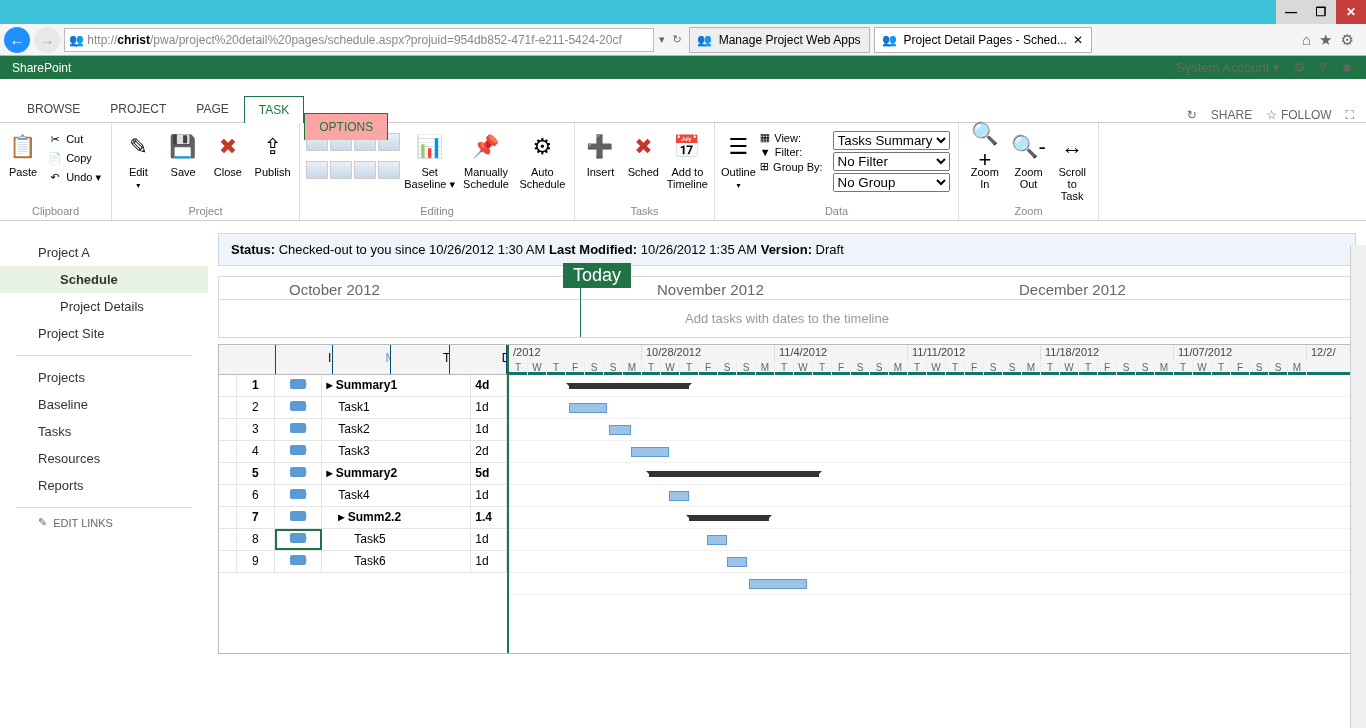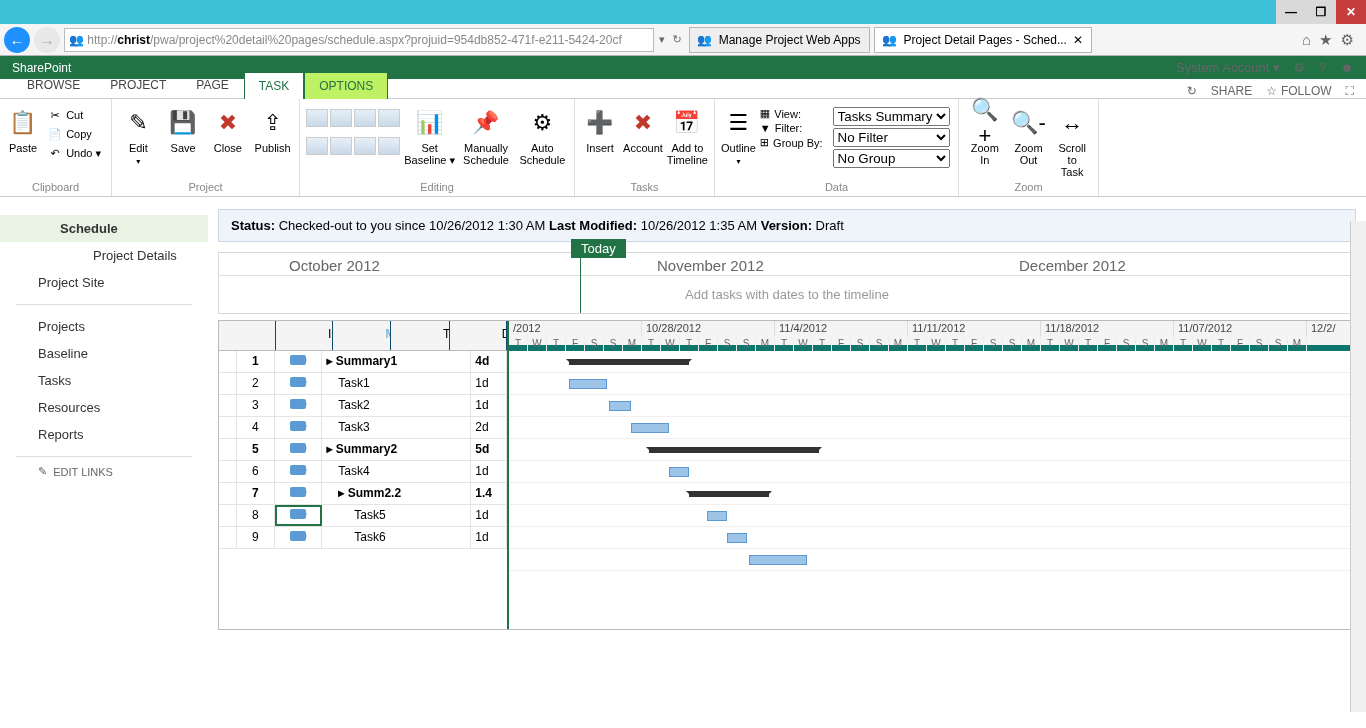--- a/index.html
+++ b/index.html
@@ -25,24 +25,24 @@
 .tab.inactive { background: #eee; }
 .people-icon { color: #4a8; font-size: 12px; }
 .browser-right { margin-left: auto; display: flex; gap: 8px; color: #666; font-size: 15px; padding-right: 8px; }
 
 
 .sp-header { height: 23px; background: #217346; color: #fff; display: flex; align-items: center; padding: 0 12px; }
 .sp-header-right { margin-left: auto; display: flex; align-items: center; gap: 14px; font-size: 13px; color: #666; }
 .sp-header-right span { color: #666; }
 
 
-.tabs-row { height: 20px; background: #fff; display: flex; align-items: flex-end; padding-left: 12px; border-bottom: 1px solid #ccc; }
+.tabs-row { height: 44px; background: #fff; display: flex; align-items: flex-end; padding-left: 12px; border-bottom: 1px solid #ccc; }
 .tab-item { padding: 6px 14px; font-size: 12px; color: #444; cursor: pointer; border: 1px solid transparent; border-bottom: none; }
 .tab-item.active { border-color: #217346; color: #217346; background: #fff; position: relative; top: 1px; }
-.tab-item.options { border-color: #217346; color: #217346; background: #bef264; position: relative; top: 1px; margin-top: 32px; }
+.tab-item.options { border-color: #217346; color: #217346; background: #fca5a5; position: relative; top: 18px; margin-top: 32px; }
 .tabs-right { margin-left: auto; display: flex; gap: 14px; padding-right: 12px; font-size: 12px; color: #666; align-items: center; }
 .tabs-right span { display: flex; align-items: center; gap: 4px; }
 
 
 .ribbon { height: 98px; background: #fff; border-bottom: 1px solid #ccc; display: flex; }
 .rgroup { border-right: 1px solid #ddd; display: flex; flex-direction: column; padding: 2px 6px 0; }
 .rgroup-body { flex: 1; display: flex; align-items: flex-start; gap: 4px; padding-top: 4px; }
 .rgroup-label { text-align: center; font-size: 11px; color: #888; padding: 2px 0 3px; }
 .rbtn-lg { display: flex; flex-direction: column; align-items: center; justify-content: flex-start; width: 46px; padding-top: 2px; gap: 3px; cursor: pointer; font-size: 11px; text-align: center; }
 .rbtn-lg .ico { width: 32px; height: 32px; display: flex; align-items: center; justify-content: center; font-size: 22px; }
@@ -54,31 +54,31 @@
 .mini-ico { width: 22px; height: 18px; border: 1px solid #ccc; background: linear-gradient(#e8f0f8,#c8d8e8); display: inline-block; }
 .data-col { display: flex; flex-direction: column; gap: 2px; padding-top: 2px; margin-right: 6px; }
 .data-row { display: flex; align-items: center; gap: 4px; font-size: 11px; white-space: nowrap; }
 
 
 .main { display: flex; height: calc(728px - 24px - 32px - 31px - 28px - 98px); }
 .leftnav { width: 208px; padding: 18px 0; }
 .leftnav .lnk { padding: 6px 12px 6px 38px; font-size: 13px; color: #333; cursor: pointer; }
 .leftnav .lnk.top { padding-left: 38px; font-weight: normal; }
 .leftnav .lnk.sel { background: #e8f3e3; font-weight: bold; padding-left: 60px; }
-.leftnav .lnk.sub { padding-left: 93px; }
+.leftnav .lnk.sub { padding-left: 60px; }
 .leftnav .sep { height: 1px; background: #ddd; margin: 8px 16px; }
 .leftnav .edit { padding-left: 38px; font-size: 11px; color: #666; display: flex; align-items: center; gap: 6px; }
 
 .content { flex: 1; padding: 12px 10px 0 10px; position: relative; overflow: hidden; }
 .statusbar { border: 1px solid #c8d8e8; background: #eef4fa; padding: 8px 12px; font-size: 13px; margin-bottom: 10px; }
 .statusbar b { font-weight: bold; }
 
 
 .timeline-wrap { position: relative; border: 1px solid #d8d8d8; margin-bottom: 6px; }
-.today-badge { position: absolute; left: 344px; top: -14px; background: #217346; color: #fff; font-size: 13px; padding: 2px 10px; z-index: 5; margin-left: 8px; }
+.today-badge { position: absolute; left: 344px; top: -14px; background: #217346; color: #fff; font-size: 18px; padding: 2px 10px; z-index: 5; }
 .today-line { position: absolute; left: 361px; top: 0; bottom: 0; width: 1px; background: #217346; z-index: 4; }
 .tl-months { height: 22px; display: flex; font-size: 15px; color: #666; position: relative; }
 .tl-months .m { position: absolute; top: 4px; }
 .tl-body { height: 38px; text-align: center; color: #999; font-size: 13px; line-height: 38px; border-top: 1px solid #ddd; }
 
 
 .taskarea { display: flex; border: 1px solid #bbb; height: 310px; }
 .taskgrid { width: 290px; border-right: 2px solid #217346; overflow: hidden; }
 .tg-head { display: flex; height: 30px; background: #f4f4f4; border-bottom: 1px solid #bbb; font-size: 12px; }
 .tg-head > div { border-right: 1px solid #0c4a6e; padding: 6px 4px; overflow: hidden; white-space: nowrap; margin-left: 48px; }
@@ -91,21 +91,21 @@
 .col-mode { width: 48px; text-align: center; color: #5b9bd5; }
 .col-name { width: 150px; }
 .col-d { width: 36px; }
 .indent1 { padding-left: 16px !important; }
 .indent2 { padding-left: 32px !important; }
 .mode-ico { display: inline-block; width: 16px; height: 10px; background: #5b9bd5; border-radius: 2px; position: relative; }
 .mode-ico::after { content: ""; position: absolute; right: -4px; top: 2px; border: 3px solid transparent; border-left-color: #5b9bd5; }
 
 
 .gantt { flex: 1; overflow: hidden; position: relative; }
-.gantt-head { height: 30px; border-bottom: 6px solid #0f766e; background: #f4f4f4; position: relative; }
+.gantt-head { height: 30px; border-bottom: 3px solid #0f766e; background: #f4f4f4; position: relative; }
 .gantt-weeks { height: 15px; display: flex; font-size: 11px; color: #444; }
 .gantt-weeks .wk { flex: 0 0 133px; border-right: 1px solid #ddd; padding-left: 4px; line-height: 15px; }
 .gantt-days { height: 15px; display: flex; font-size: 10px; color: #666; }
 .gantt-days .d { flex: 0 0 19px; border-right: 1px solid #eee; text-align: center; line-height: 15px; }
 .gantt-body { position: relative; }
 .gantt-body .row { height: 22px; border-bottom: 1px solid #f0f0f0; position: relative; }
 .bar { position: absolute; height: 10px; top: 6px; background: #9dc3e6; border: 1px solid #5b9bd5; }
 .bar.sum { height: 6px; top: 8px; background: #333; border: none; }
 .bar.sum::before, .bar.sum::after { content: ""; position: absolute; top: 0; border: 5px solid transparent; border-top-color: #333; }
 .bar.sum::before { left: -3px; } .bar.sum::after { right: -3px; }
@@ -255,21 +255,21 @@
     <div class="rgroup-label">Editing</div>
   </div>
   <div class="rgroup" style="width:140px">
     <div class="rgroup-body">
       <div class="rbtn-lg">
           <span class="ico">➕</span>
           <span>Insert</span>
         </div>
       <div class="rbtn-lg">
           <span class="ico" style="color:#c0392b">✖</span>
-          <span>Account</span>
+          <span>Sched</span>
         </div>
       <div class="rbtn-lg" style="width:48px">
           <span class="ico">📅</span>
           <span style="white-space:pre-line">Add to
 Timeline</span>
         </div>
     </div>
     <div class="rgroup-label">Tasks</div>
   </div>
   <div class="rgroup" style="width:244px">
@@ -318,20 +318,21 @@
           <span style="white-space:pre-line">Scroll to
 Task</span>
         </div>
     </div>
     <div class="rgroup-label">Zoom</div>
   </div>
 </div>
 
 <div class="main">
   <div class="leftnav">
+    <div class="lnk top">Project A</div>
     <div class="lnk sel">Schedule</div>
     <div class="lnk sub">Project Details</div>
     <div class="lnk top">Project Site</div>
     <div class="sep"></div>
     <div class="lnk top">Projects</div>
     <div class="lnk top">Baseline</div>
     <div class="lnk top">Tasks</div>
     <div class="lnk top">Resources</div>
     <div class="lnk top">Reports</div>
     <div class="sep"></div>

